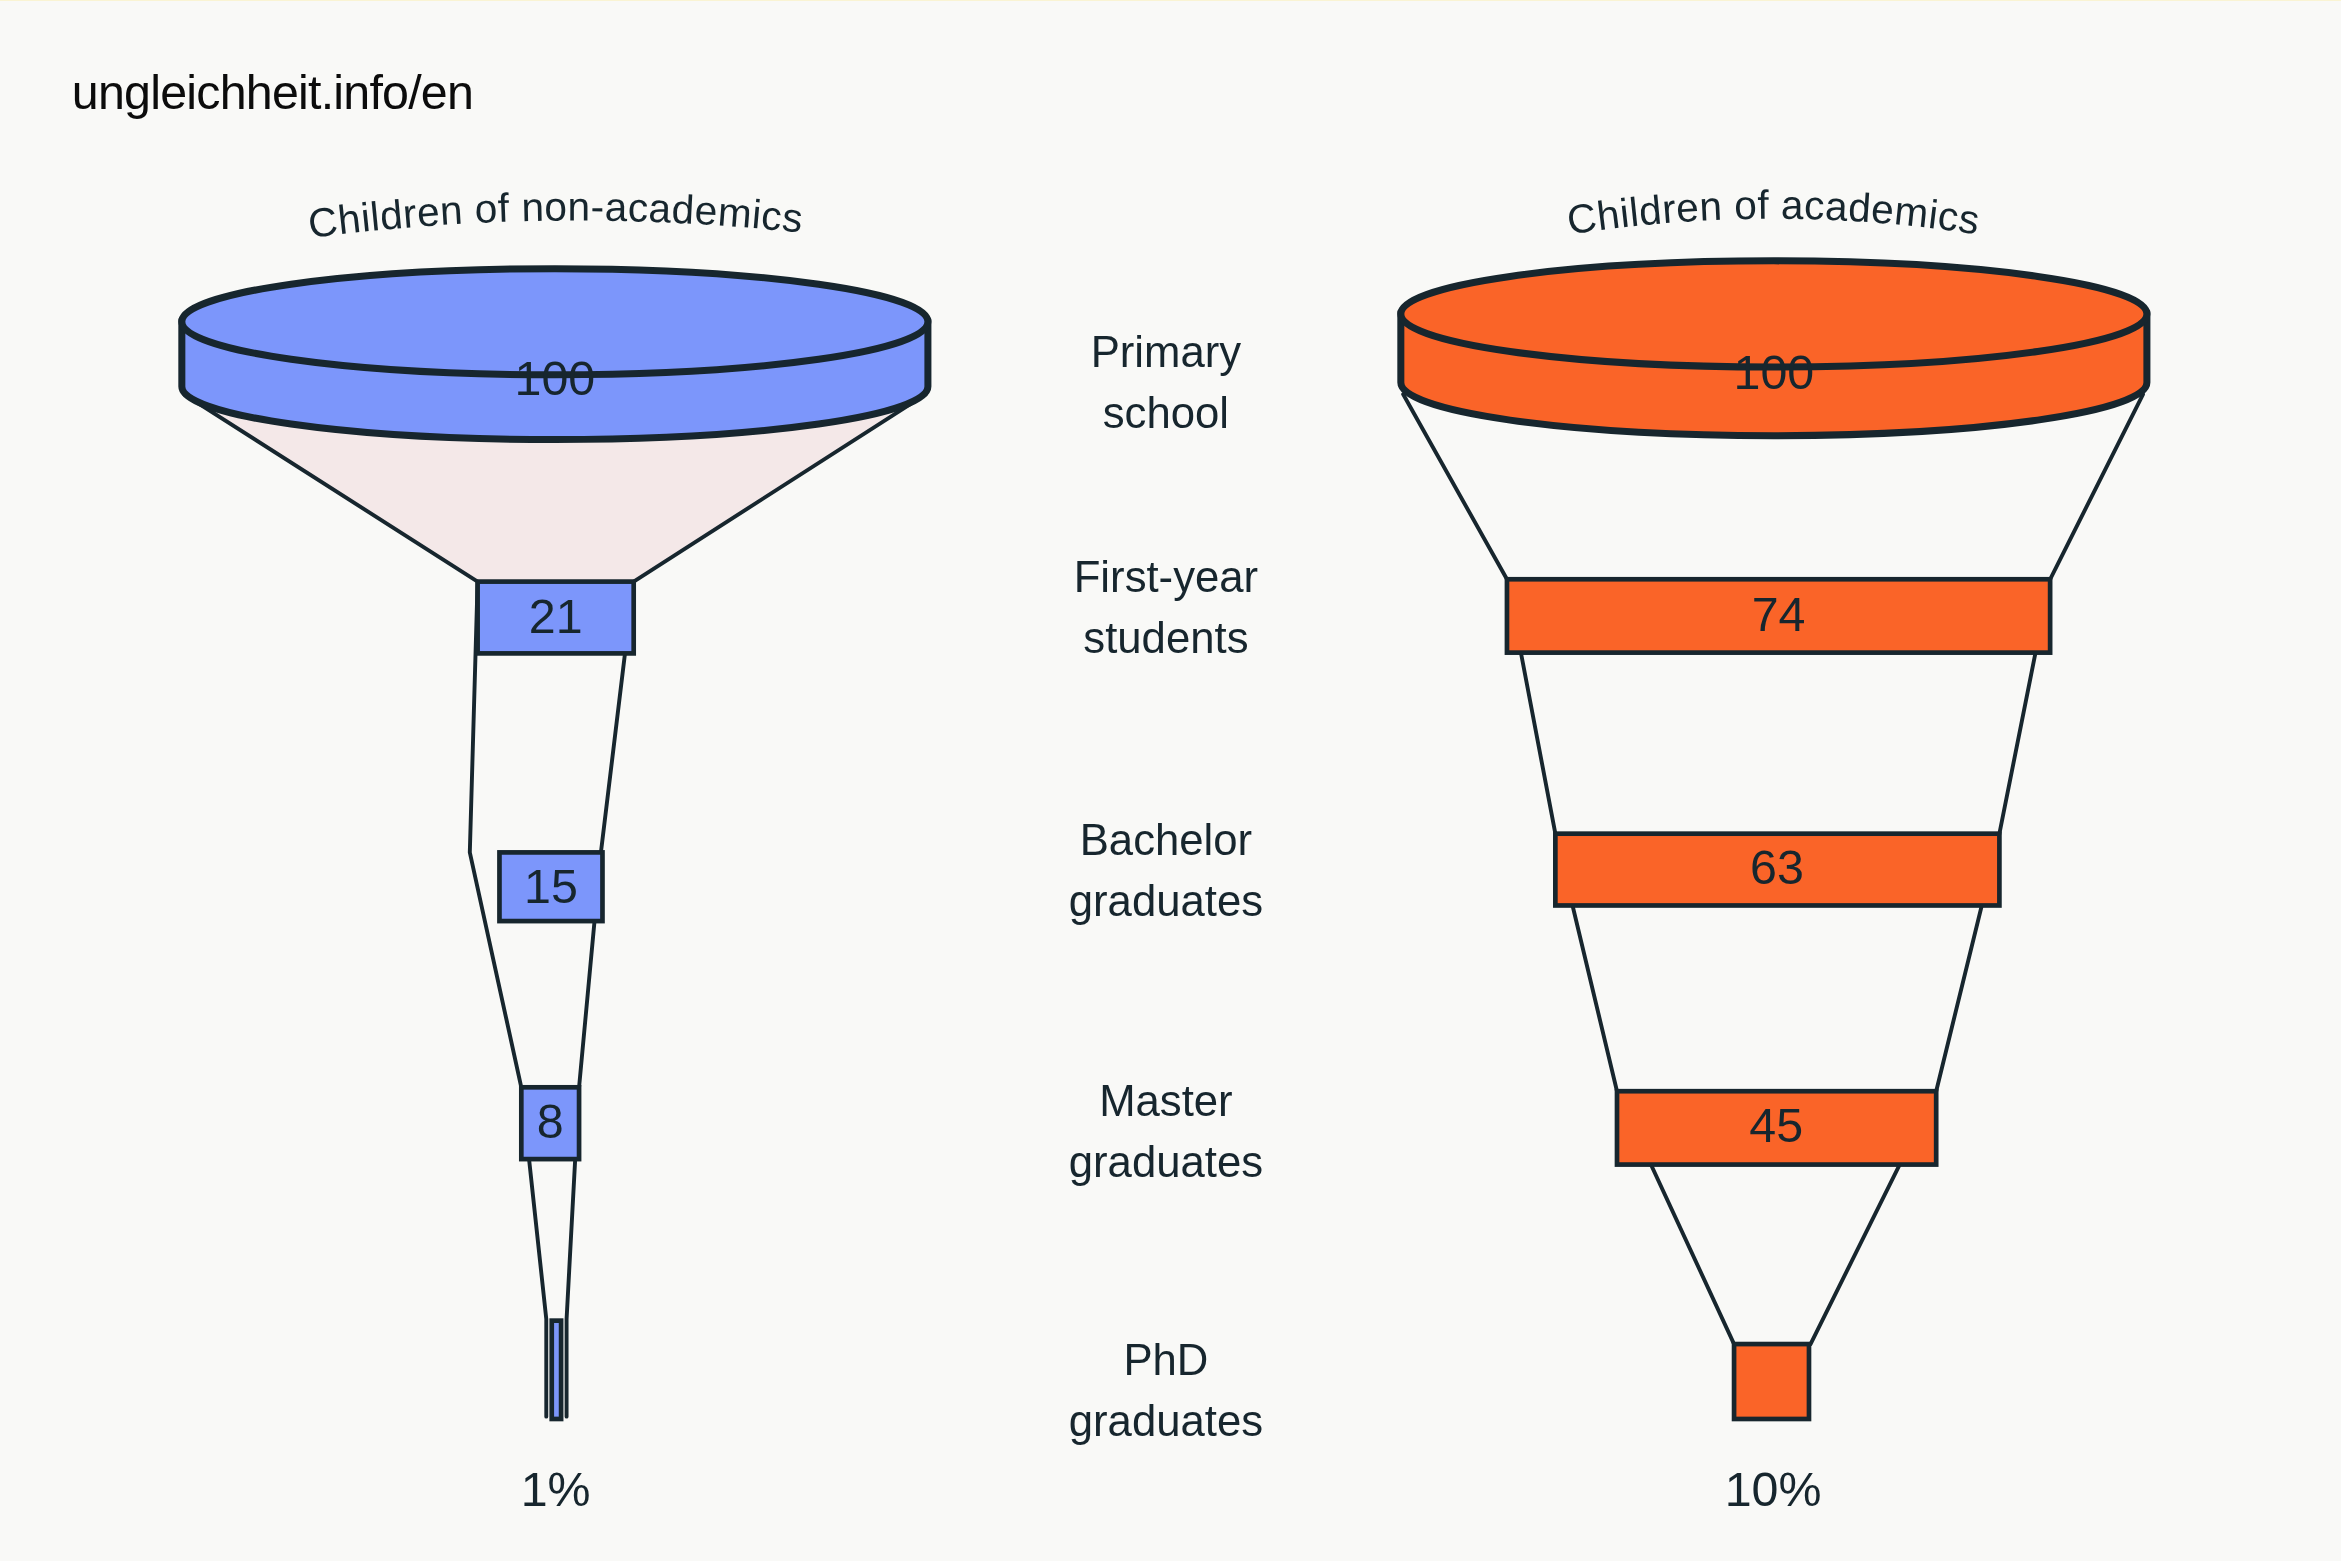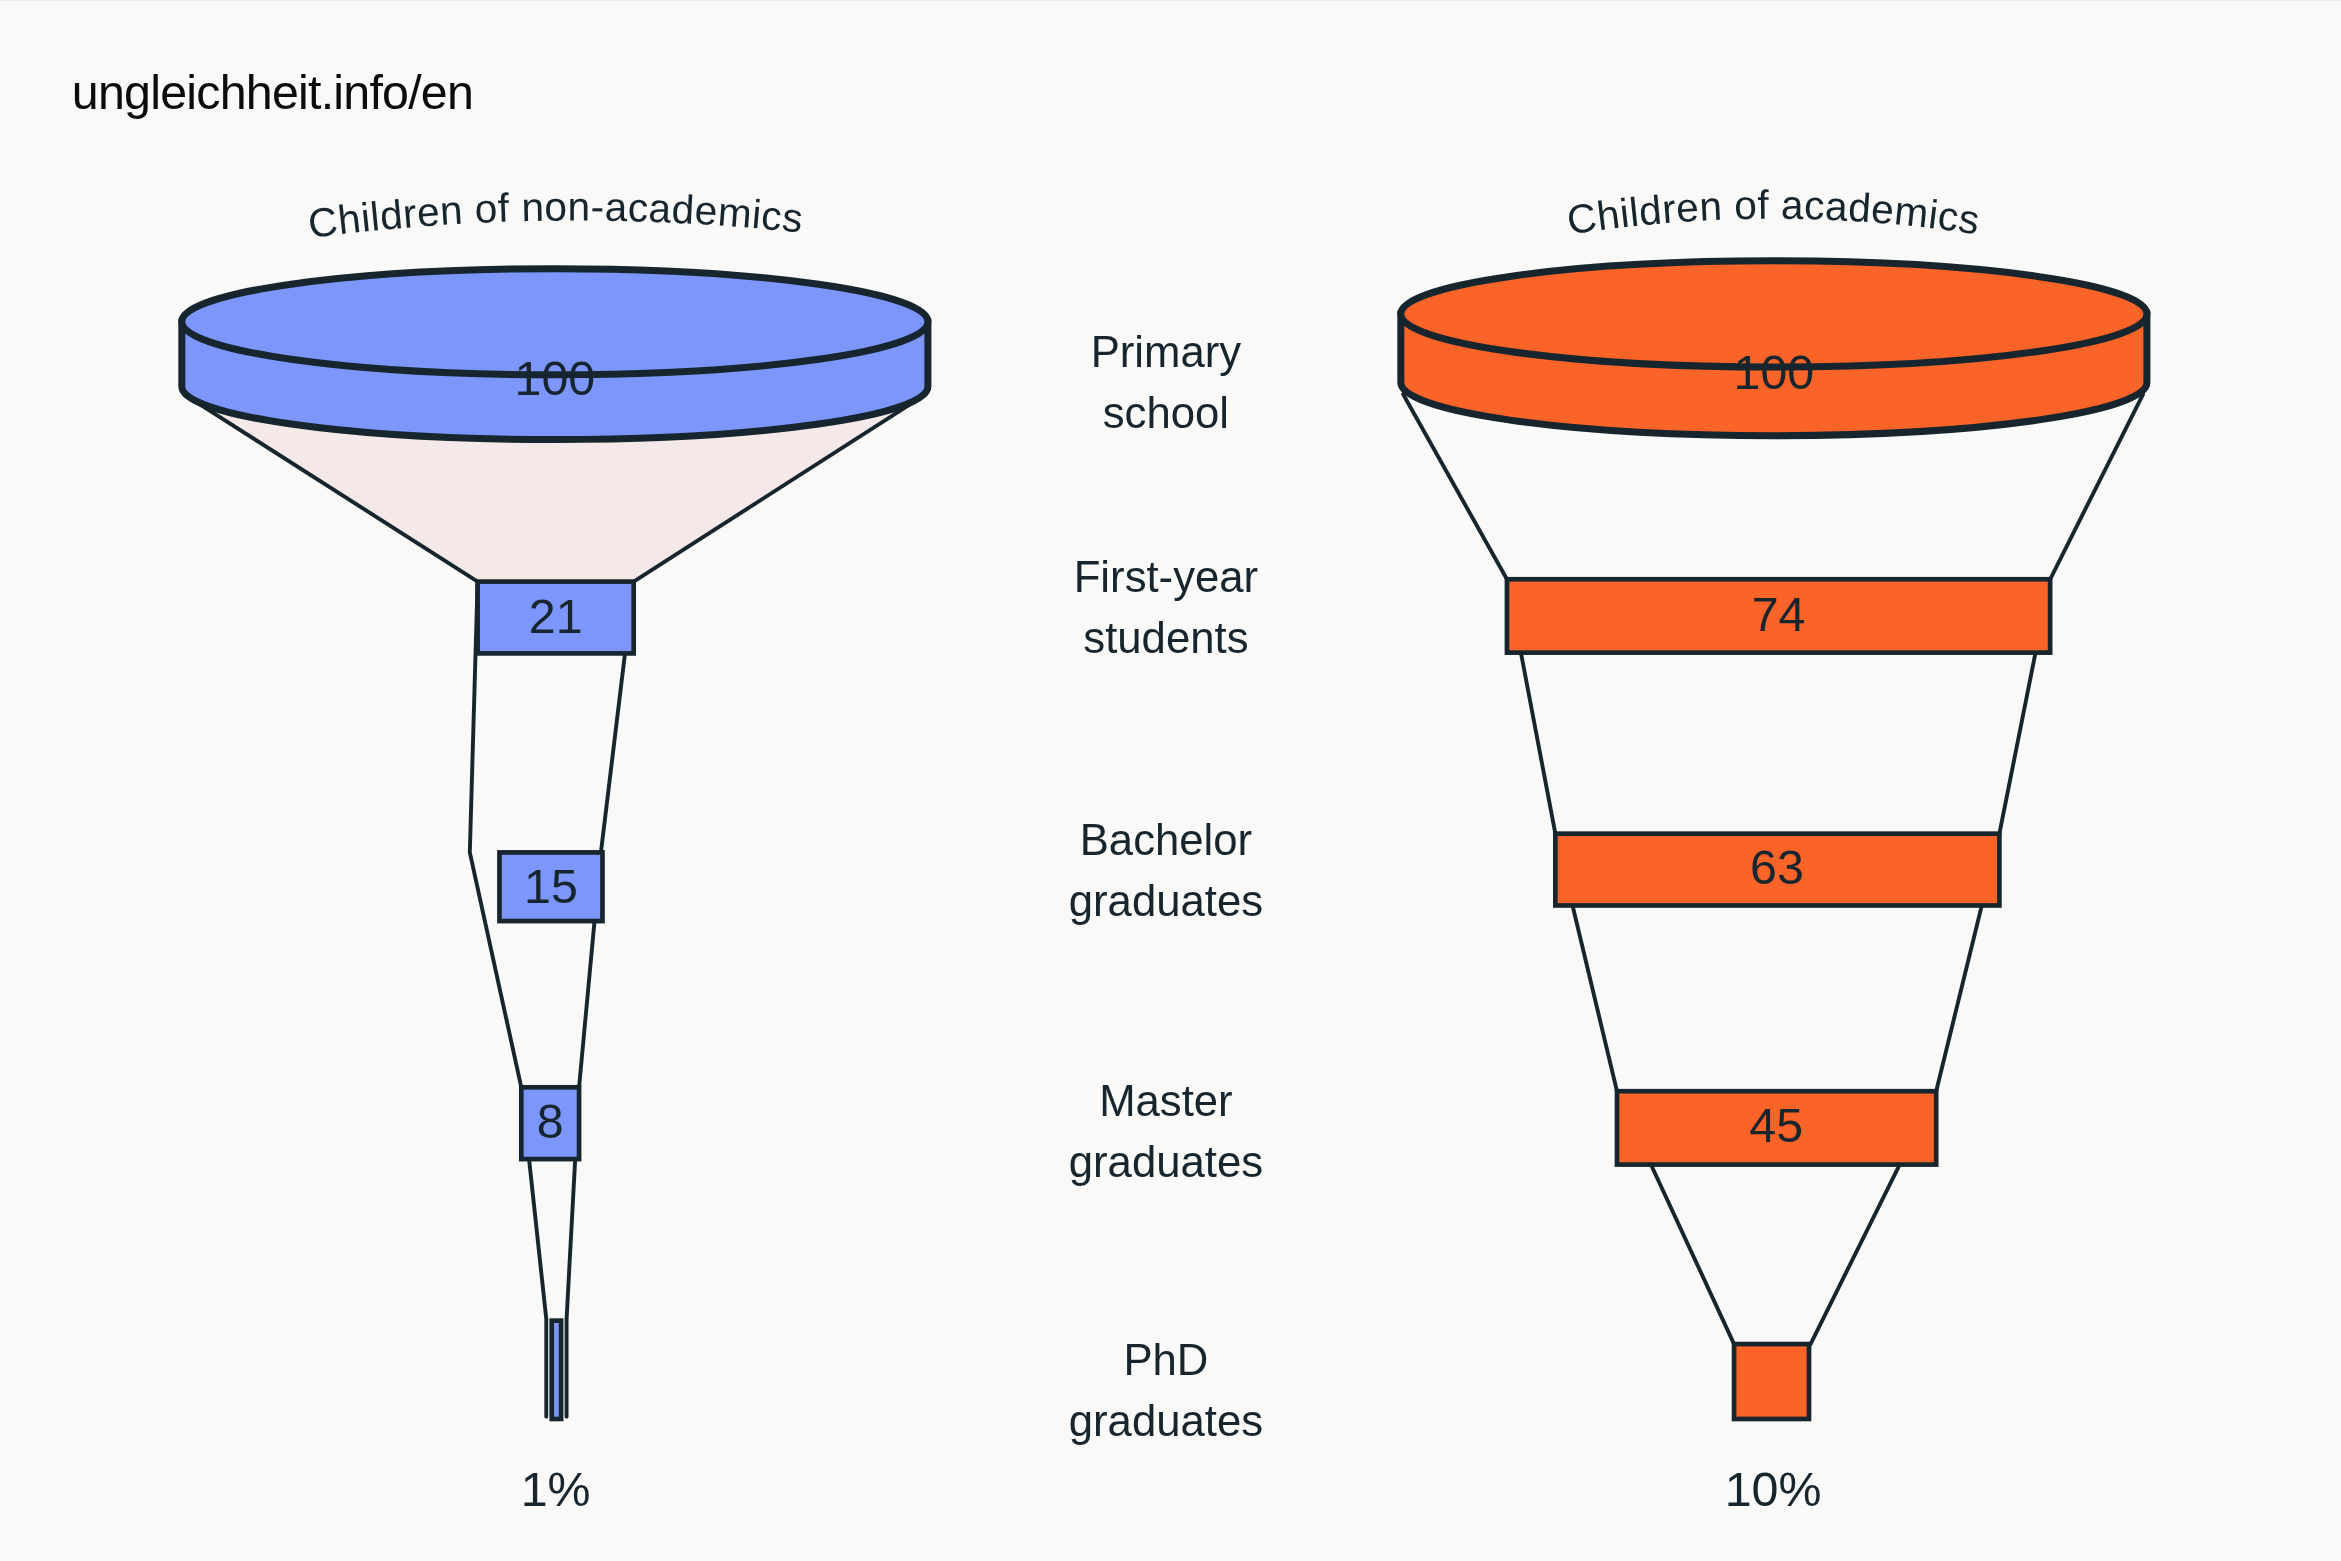--- a/index.html
+++ b/index.html
@@ -10,21 +10,21 @@
     width: 2342px;
     height: 1562px;
     background: #f9f9f7;
     font-family: "Liberation Sans", sans-serif;
     overflow: hidden;
   }
   #stage {
     position: relative;
     width: 2342px;
     height: 1560px;
-    background: #f9a8d4;
+    background: #fde047;
   }
   #chart-svg {
     display: block;
     width: 2342px;
     height: 1562px;
   }
   .site-url {
     font-family: "Liberation Sans", sans-serif;
     font-size: 62px;
     font-weight: 300;

